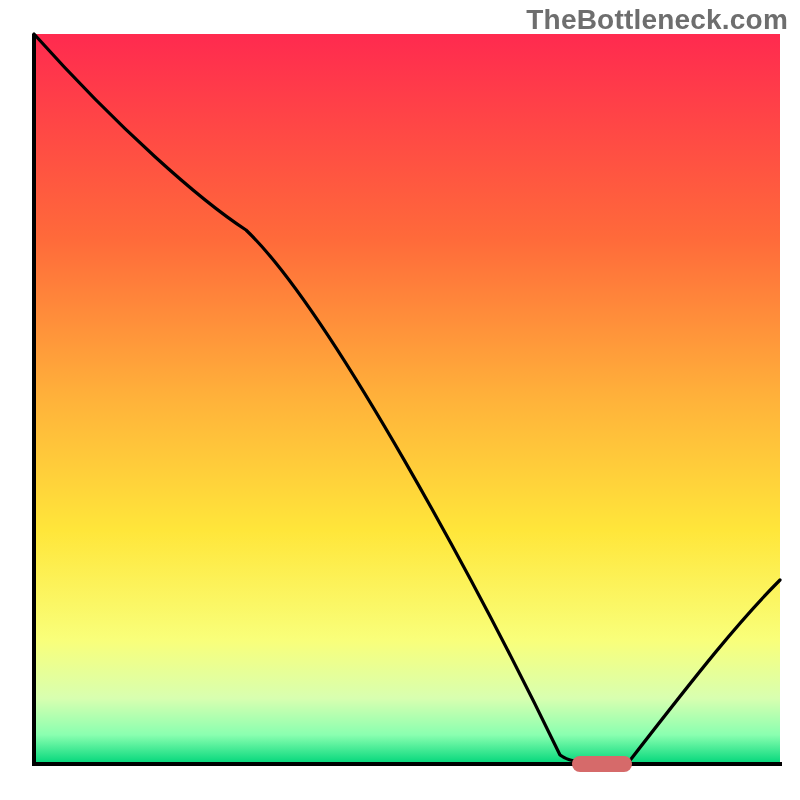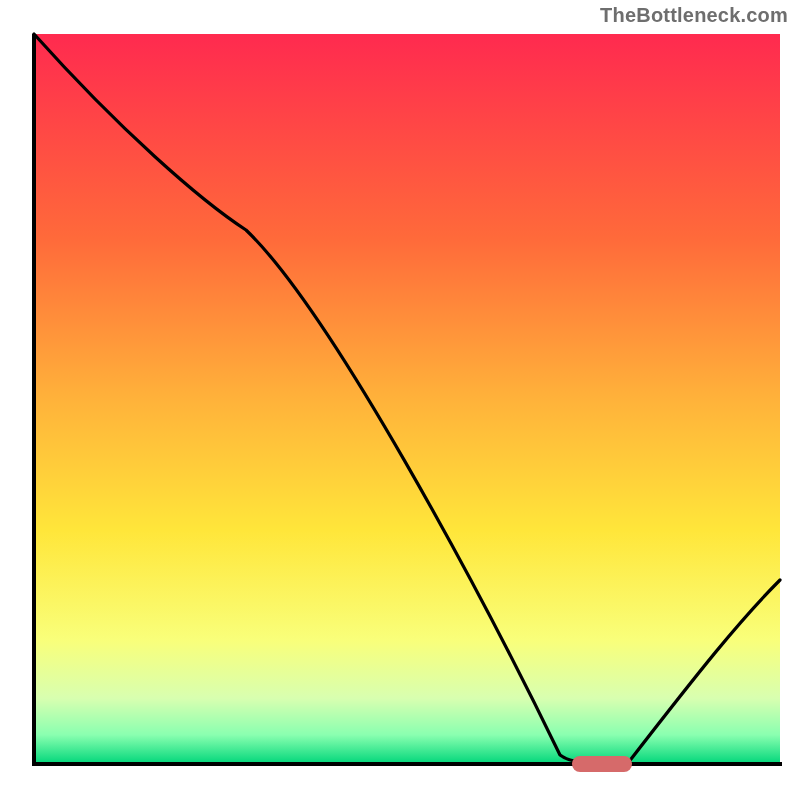--- a/index.html
+++ b/index.html
@@ -12,21 +12,21 @@
   }
   .container {
     position: relative;
     width: 800px;
     height: 800px;
   }
   .attribution {
     position: absolute;
     top: 4px;
     right: 12px;
-    font-size: 20px;
+    font-size: 28px;
     font-weight: 600;
     color: #6e6e6e;
     letter-spacing: 0.2px;
   }
   svg {
     position: absolute;
     top: 0;
     left: 0;
   }
 </style>

